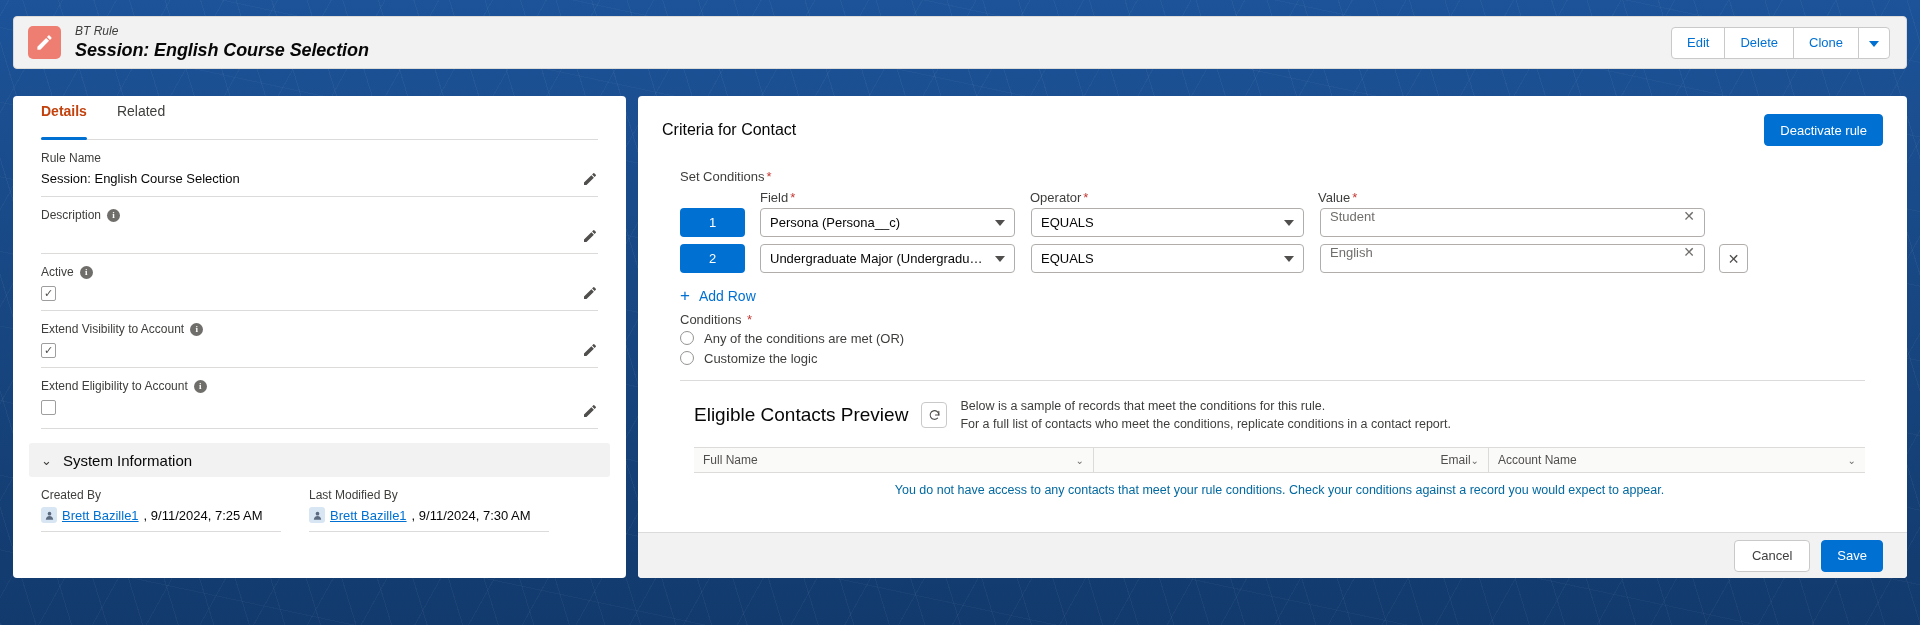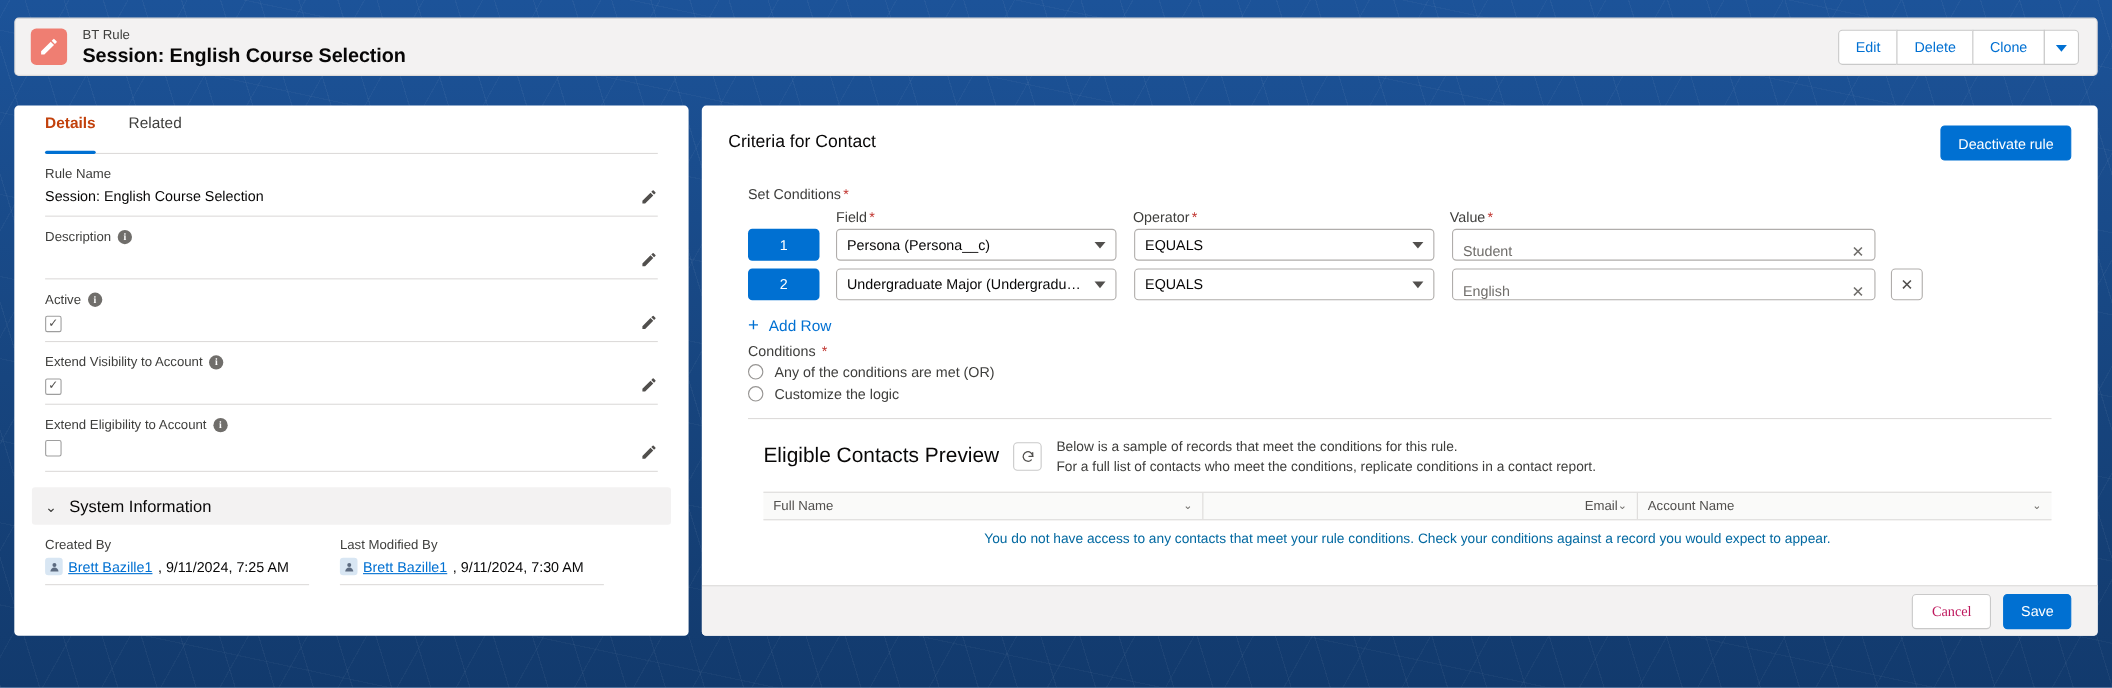--- a/index.html
+++ b/index.html
@@ -30,21 +30,21 @@
     padding: 0 16px 0 14px;
   }
   .hdr-icon {
     width: 33px; height: 33px;
     background: #ef7e72;
     border-radius: 5px;
     display: flex; align-items: center; justify-content: center;
     flex: 0 0 auto;
   }
   .hdr-icon svg { display: block; }
-  .hdr-text { margin-left: 14px; line-height: 1.12; }
+  .hdr-text { margin-left: 14px; line-height: 1.12; font-style: italic; }
   .hdr-eyebrow { font-size: 12px; color: #3e3e3c; }
   .hdr-title { font-size: 18px; font-weight: bold; color: #080707; letter-spacing: -.1px; margin-top: 1px; }
   .hdr-actions { margin-left: auto; display: flex; }
   .btn-group { display: flex; }
   .btn-group > button {
     height: 32px;
     background: #fff;
     border: 1px solid #c9c9c9;
     color: #0070d2;
     font-size: 13px;
@@ -164,23 +164,23 @@
   .rp-top { display: flex; align-items: center; }
   .rp-title { font-size: 16px; color: #080707; }
   .btn-primary {
     background: #0070d2; color: #fff;
     border: 1px solid #0070d2; border-radius: 4px;
     font-size: 13px; font-family: inherit;
     height: 32px; padding: 0 15px;
     margin-left: auto; cursor: pointer;
   }
   .btn-neutral {
-    background: #fff; color: #be185d;
+    background: #fff; color: #404040;
     border: 1px solid #c9c9c9; border-radius: 4px;
-    font-size: 13px; font-family: Liberation Serif, serif;
+    font-size: 13px; font-family: Liberation Sans, sans-serif;
     height: 32px; padding: 0 17px; cursor: pointer;
   }
   .req { color: #c23934; margin-left: 2px; }
 
   .set-cond-lbl { font-size: 13px; color: #3e3e3c; margin: 23px 0 0 18px; }
   .col-heads { display: flex; margin: 6px 0 3px 18px; font-size: 13px; color: #3e3e3c; }
   .ch-num { width: 80px; flex: 0 0 auto; }
   .ch-field { width: 270px; flex: 0 0 auto; }
   .ch-op { width: 288px; flex: 0 0 auto; }
   .ch-val { width: 200px; flex: 0 0 auto; }
@@ -210,21 +210,21 @@
     border-left: 5px solid transparent;
     border-right: 5px solid transparent;
     border-top: 6px solid #514f4d;
   }
   .sel-field { width: 255px; margin-right: 16px; }
   .sel-op { width: 273px; margin-right: 16px; }
   .txtfield {
     width: 385px; height: 29px;
     border: 1px solid #b0adab; border-radius: 4px;
     background: #fff; font-size: 13px; color: #706e6b;
-    display: flex; align-items: flex-end; padding: 0 9px;
+    display: flex; align-items: flex-start; padding: 0 9px;
   }
   .txtfield .txt { flex: 1 1 auto; }
   .x-inline { color: #706e6b; font-size: 14px; cursor: pointer; line-height: 1; }
   .x-btn {
     width: 29px; height: 29px; margin-left: 14px;
     border: 1px solid #b0adab; border-radius: 4px;
     background: #fff; color: #514f4d;
     display: flex; align-items: center; justify-content: center;
     font-size: 14px; cursor: pointer; flex: 0 0 auto;
   }

